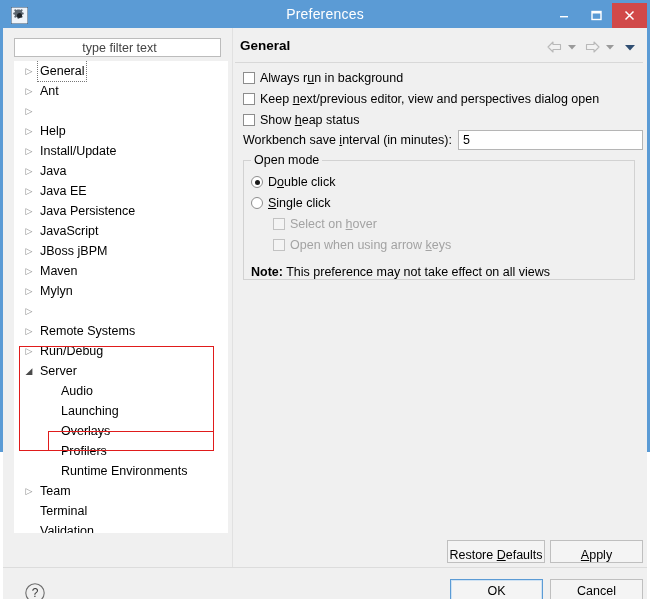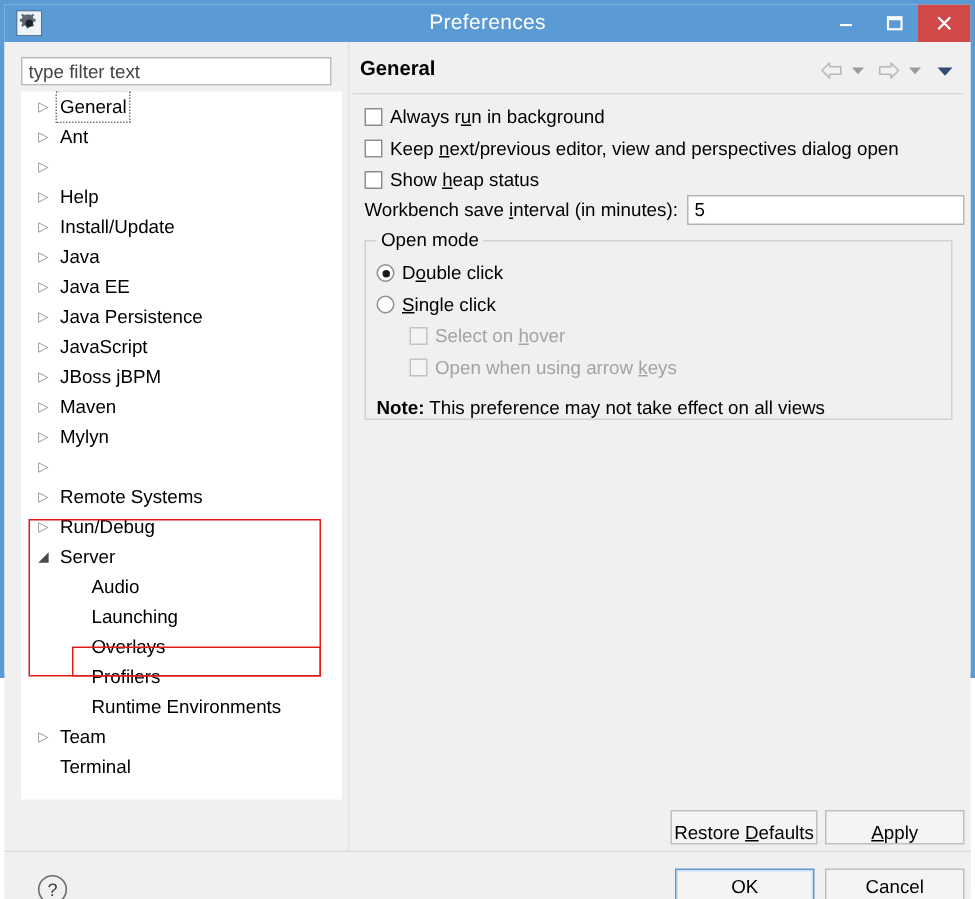--- a/index.html
+++ b/index.html
@@ -86,20 +86,21 @@
     left: 11px; top: 10px;
     width: 207px; height: 19px;
     box-sizing: border-box;
     border: 1px solid #bcbcbc;
     background: #ffffff;
     font-family: "Liberation Sans", sans-serif;
     font-size: 12.5px;
     color: #000000;
     padding: 0 0 0 4px;
     outline: none;
+    text-align: center;
   }
   #filter-input::placeholder { color: #444444; opacity: 1; }
 
   #tree-pane {
     position: absolute;
     left: 11px; top: 33px;
     width: 214px;
     height: 472px;
     background: #ffffff;
     overflow: hidden;
@@ -464,20 +465,23 @@
         <div class="tree-row lvl1">
           <span class="tree-label">Runtime Environments</span>
         </div>
         <div class="tree-row lvl0">
           <span class="tree-arrow">▷</span>
           <span class="tree-label">Team</span>
         </div>
         <div class="tree-row lvl0">
           <span class="tree-label">Terminal</span>
         </div>
+        <div class="tree-row lvl0">
+          <span class="tree-label">Validation</span>
+        </div>
       </div>
 
     <div class="annot" id="annot-server"></div>
     <div class="annot" id="annot-runtime"></div>
 
     <div id="divider"></div>
 
     <div id="panel">
 
       <div id="panel-header">

